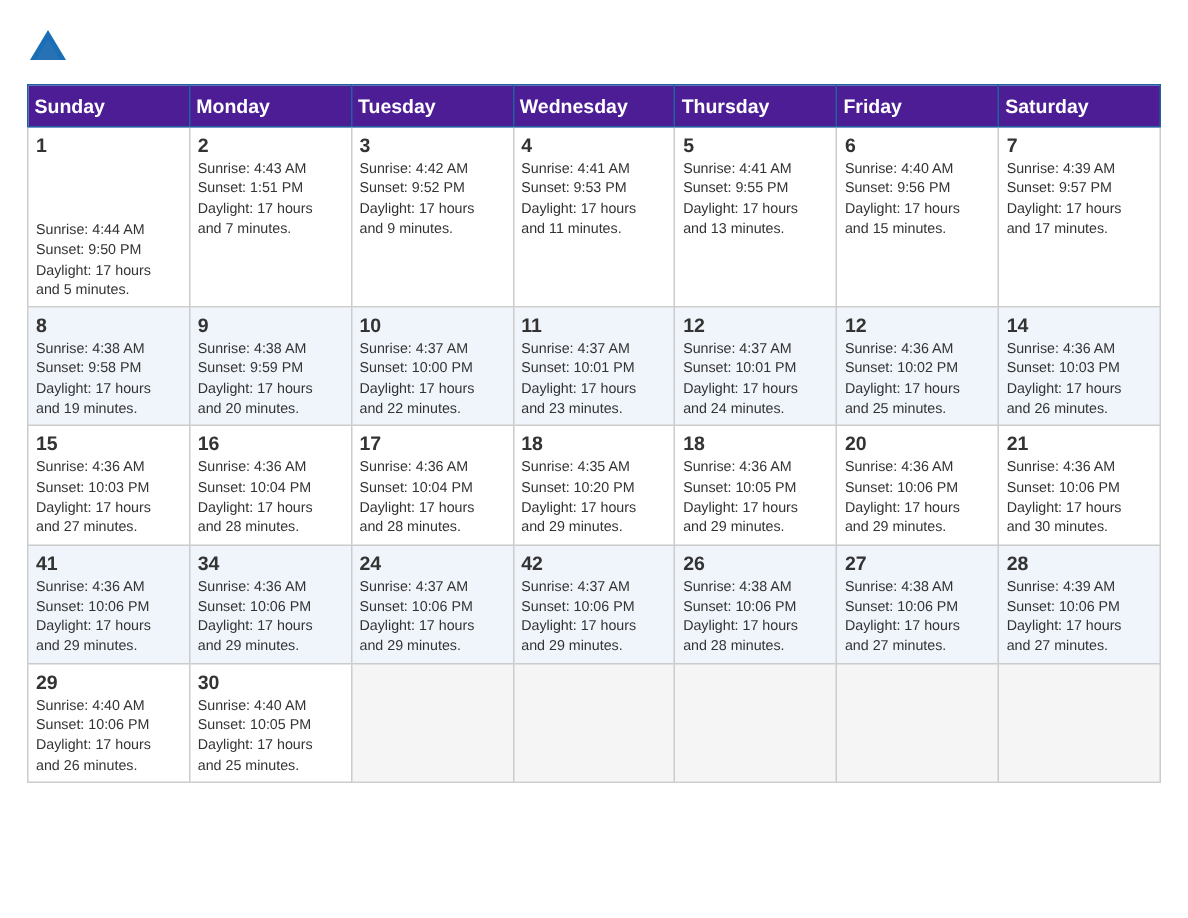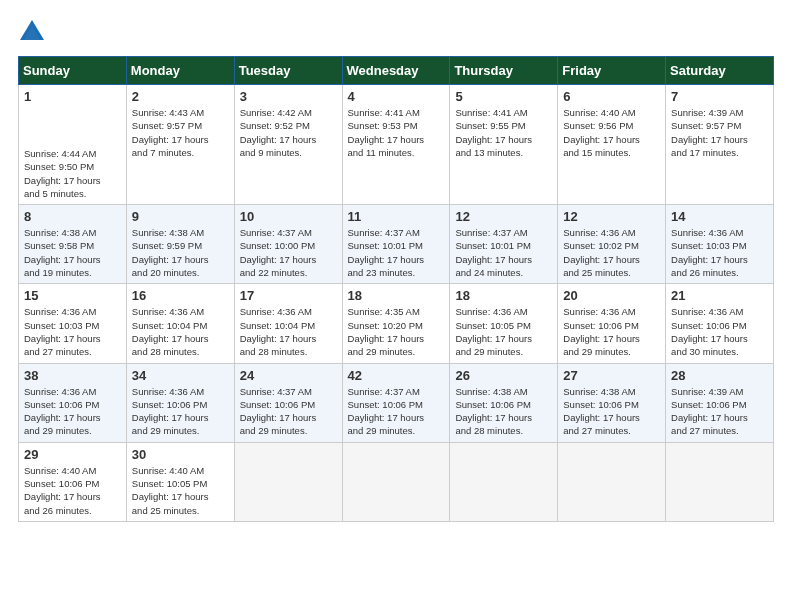--- a/index.html
+++ b/index.html
@@ -53,21 +53,21 @@
     .cal-subtitle {
       font-size: 16px;
       color: #333;
     }
     .calendar {
       width: 100%;
       border-collapse: collapse;
       border: 1px solid #ccc;
     }
     .calendar th {
-      background-color: #14532d;
+      background-color: #4c1d95;
       color: #fff;
       font-size: 13px;
       font-weight: bold;
       padding: 6px 4px;
       text-align: left;
       border: 1px solid #2060a0;
     }
     .calendar td {
       vertical-align: top;
       padding: 4px 5px;
@@ -135,21 +135,21 @@
           <td>
             <span class="day-num">1</span>
             <div class="day-info" style="white-space: pre-line; margin-top: 43px;">Sunrise: 4:44 AM
 Sunset: 9:50 PM
 Daylight: 17 hours
 and 5 minutes.</div>
           </td>
           <td>
             <span class="day-num">2</span>
             <div class="day-info" style="white-space: pre-line;">Sunrise: 4:43 AM
-Sunset: 9:57 PM
+Sunset: 1:51 PM
 Daylight: 17 hours
 and 7 minutes.</div>
           </td>
           <td>
             <span class="day-num">3</span>
             <div class="day-info" style="white-space: pre-line;">Sunrise: 4:42 AM
 Sunset: 9:52 PM
 Daylight: 17 hours
 and 9 minutes.</div>
           </td>
@@ -279,21 +279,21 @@
           <td>
             <span class="day-num">21</span>
             <div class="day-info" style="white-space: pre-line;">Sunrise: 4:36 AM
 Sunset: 10:06 PM
 Daylight: 17 hours
 and 30 minutes.</div>
           </td>
         </tr>
         <tr>
           <td>
-            <span class="day-num">38</span>
+            <span class="day-num">41</span>
             <div class="day-info" style="white-space: pre-line;">Sunrise: 4:36 AM
 Sunset: 10:06 PM
 Daylight: 17 hours
 and 29 minutes.</div>
           </td>
           <td>
             <span class="day-num">34</span>
             <div class="day-info" style="white-space: pre-line;">Sunrise: 4:36 AM
 Sunset: 10:06 PM
 Daylight: 17 hours

